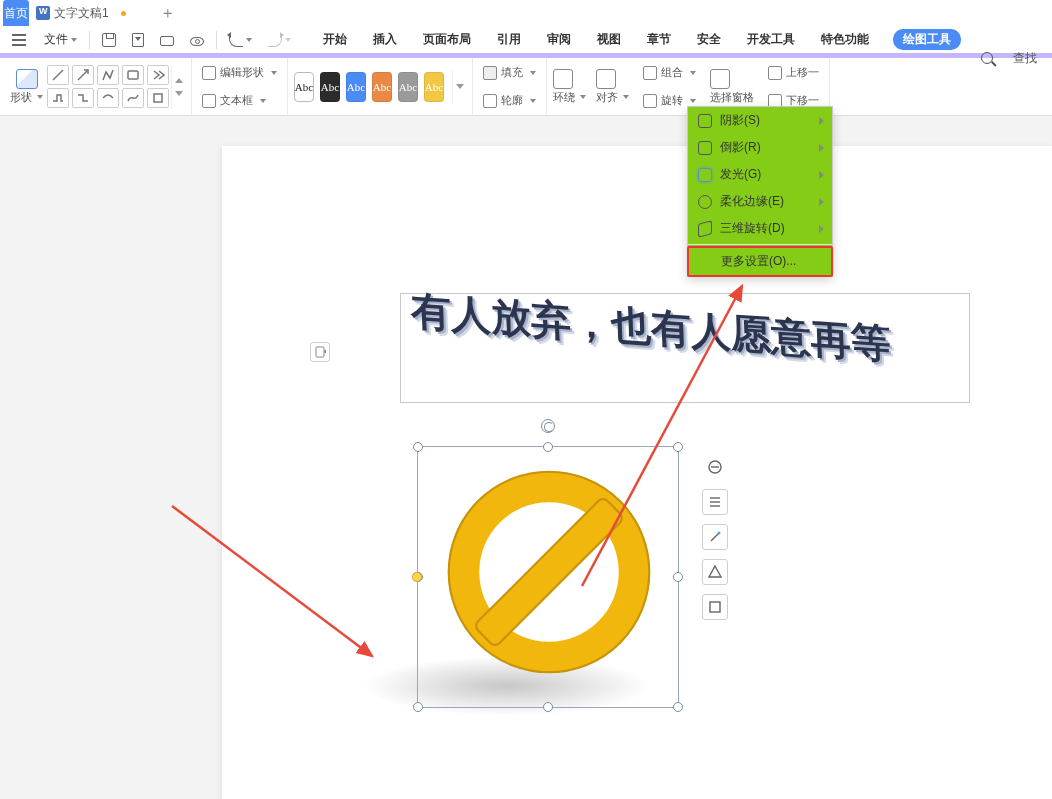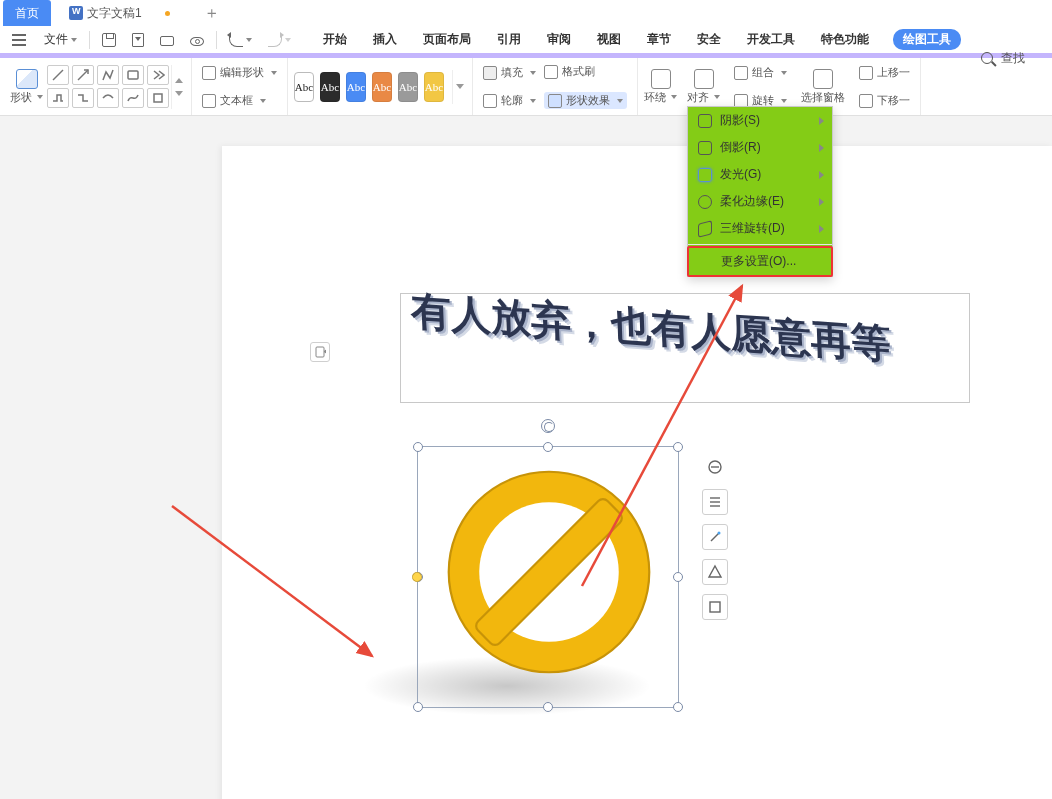--- a/index.html
+++ b/index.html
@@ -1,20 +1,20 @@
 <!DOCTYPE html>
 <html><head>
 <meta charset="utf-8">
 <style>
   * { box-sizing: border-box; margin: 0; padding: 0; font-family: "Microsoft YaHei", Arial, sans-serif; }
   body { background: #fff; width: 1052px; height: 799px; overflow: hidden; position: relative; }
 
   
   .tabs { height: 26px; display: flex; align-items: flex-end; padding-left: 3px; background:#fff;}
-  .tab { height: 26px; display: flex; align-items: center; padding: 0 12px; font-size: 12px; color:#555; position:relative; }
+  .tab { height: 26px; display: flex; align-items: center; padding: 0 1px; font-size: 12px; color:#555; position:relative; }
   .tab.active { background:#4a8bf4; color:#fff; border-radius: 3px 3px 0 0; }
   .tab .wicon { width:14px;height:14px;margin-right:4px;display:inline-block;background:#4472c4;border-radius:2px;position:relative;}
   .tab .wicon::after{content:"W";color:#fff;font-size:9px;font-weight:bold;position:absolute;left:3px;top:0;}
   .tab-new { padding:0 10px; font-size:16px; color:#888; }
   .tab .dot{position:absolute;right:-16px;top:11px;width:5px;height:5px;border-radius:50%;background:#f5a623;}
 
   
   .menubar { height: 32px; display:flex; align-items:center; gap:4px; padding: 0 6px; border-bottom:5px solid #c4b5fd; font-size:12px; color:#333;}
   .mb-btn { display:flex; align-items:center; padding:2px 6px; border-radius:3px;}
   .mb-sep{width:1px;height:18px;background:#ddd;margin:0 2px;}
@@ -28,21 +28,21 @@
   .ico-eye{width:14px;height:9px;border:1.5px solid #666;border-radius:50%/60%;margin-top:4px;position:relative;}
   .ico-eye::after{content:"";position:absolute;top:1px;left:4px;width:3px;height:3px;border:1px solid #666;border-radius:50%;}
   .ico-undo,.ico-redo{width:14px;height:12px;border:1.5px solid #666;border-top:none;border-right:none;border-radius:0 0 0 8px;margin-top:2px;position:relative;}
   .ico-redo{transform:scaleX(-1);}
   .ico-undo::after,.ico-redo::after{content:"";position:absolute;top:-3px;left:-3px;width:0;height:0;border-top:3px solid transparent;border-bottom:3px solid transparent;border-right:4px solid #666;}
   .caret{width:0;height:0;border-left:3px solid transparent;border-right:3px solid transparent;border-top:4px solid #888;margin-left:3px;}
 
   .menutabs{margin-left:20px;display:flex;gap:22px;}
   .menutab{padding:2px 2px;cursor:default;color:#333;font-weight:bold;}
   .menutab.sel{background:#4a8bf4;color:#fff;border-radius:10px;padding:2px 10px;}
-  .search-box{display:flex;align-items:center;gap:8px;margin-left:16px;color:#555;margin-top:37px;}
+  .search-box{display:flex;align-items:center;gap:20px;margin-left:16px;color:#555;margin-top:37px;}
   .ico-search{width:12px;height:12px;border:1.5px solid #555;border-radius:50%;position:relative;}
   .ico-search::after{content:"";position:absolute;width:6px;height:1.5px;background:#555;transform:rotate(45deg);left:9px;top:10px;}
 
   
   .ribbon{height:58px;border-bottom:1px solid #e0e0e0;display:flex;align-items:center;padding:0 4px;font-size:11px;color:#555;gap:0;}
   .rgrp{display:flex;align-items:center;height:100%;padding:0 6px;border-right:1px solid #eaeaea;}
   .shape-btn{display:flex;flex-direction:column;align-items:center;font-size:11px;gap:1px;}
   .shape-btn .sico{width:22px;height:20px;border:1.5px solid #5a8fd6;border-radius:3px;background:linear-gradient(135deg,#fff 40%,#dce8fa 40%);}
   .shape-gallery{display:grid;grid-template-columns:repeat(5,22px);grid-template-rows:repeat(2,20px);gap:3px;margin-left:4px;}
   .sg{border:1px solid #ccc;border-radius:2px;display:flex;align-items:center;justify-content:center;}
@@ -58,21 +58,21 @@
 
   .presets{display:flex;gap:6px;align-items:center;}
   .preset{width:20px;height:30px;border-radius:4px;display:flex;align-items:center;justify-content:center;color:#fff;font-size:11px;border:1px solid rgba(0,0,0,.08);font-family:Liberation Serif, serif;}
   .preset.white{background:#fff;color:#222;border:1px solid #bbb;}
   .preset.dark{background:#2b2b2b;}
   .preset.blue{background:#4a8bf4;}
   .preset.orange{background:#e98945;}
   .preset.gray{background:#9a9a9a;}
   .preset.yellow{background:#f2c744;}
 
-  .rcol{display:flex;flex-direction:column;align-items:center;font-size:11px;gap:1px;}
+  .rcol{display:flex;flex-direction:column;font-size:11px;gap:1px;}
   .rcol .rico{width:20px;height:20px;border:1px solid #888;border-radius:3px;}
   .highlighted{background:#dbe7ff;border-radius:3px;padding:1px 4px;}
 
   
   .dropdown{position:absolute;left:687px;top:106px;width:146px;background:#84cc16;border:1px solid #c9c9c9;box-shadow:0 3px 10px rgba(0,0,0,.18);z-index:40;}
   .dd-item{height:27px;display:flex;align-items:center;padding:0 10px;font-size:12px;color:#333;gap:8px;position:relative;}
   .dd-item .dico{width:14px;height:14px;border:1.3px solid #555;border-radius:3px;flex-shrink:0;}
   .dd-item .dico.circ{border-radius:50%;}
   .dd-item .sub{position:absolute;right:8px;width:0;height:0;border-top:4px solid transparent;border-bottom:4px solid transparent;border-left:5px solid #888;}
   .dd-sep{height:1px;background:#e6e6e6;margin:2px 0;}
@@ -276,31 +276,20 @@
   <div class="rgrp">
     <div class="stack">
       <div class="stk-item">
           <span class="stk-ico" style="background:#eee"></span>
           <span>填充</span>
           <span class="caret"></span>
         </div>
       <div class="stk-item">
           <span class="stk-ico"></span>
           <span>轮廓</span>
-          <span class="caret"></span>
-        </div>
-    </div>
-    <div class="stack">
-      <div class="stk-item">
-          <span class="stk-ico"></span>
-          <span>格式刷</span>
-        </div>
-      <div class="stk-item highlighted">
-          <span class="stk-ico" style="background:#cfe0ff"></span>
-          <span>形状效果</span>
           <span class="caret"></span>
         </div>
     </div>
   </div>
 
   <div class="rgrp" style="gap:10px;">
     <div class="rcol">
         <span class="rico"></span>
         <span style="display:flex;align-items:center;gap:2px;">
           <span>环绕</span>

